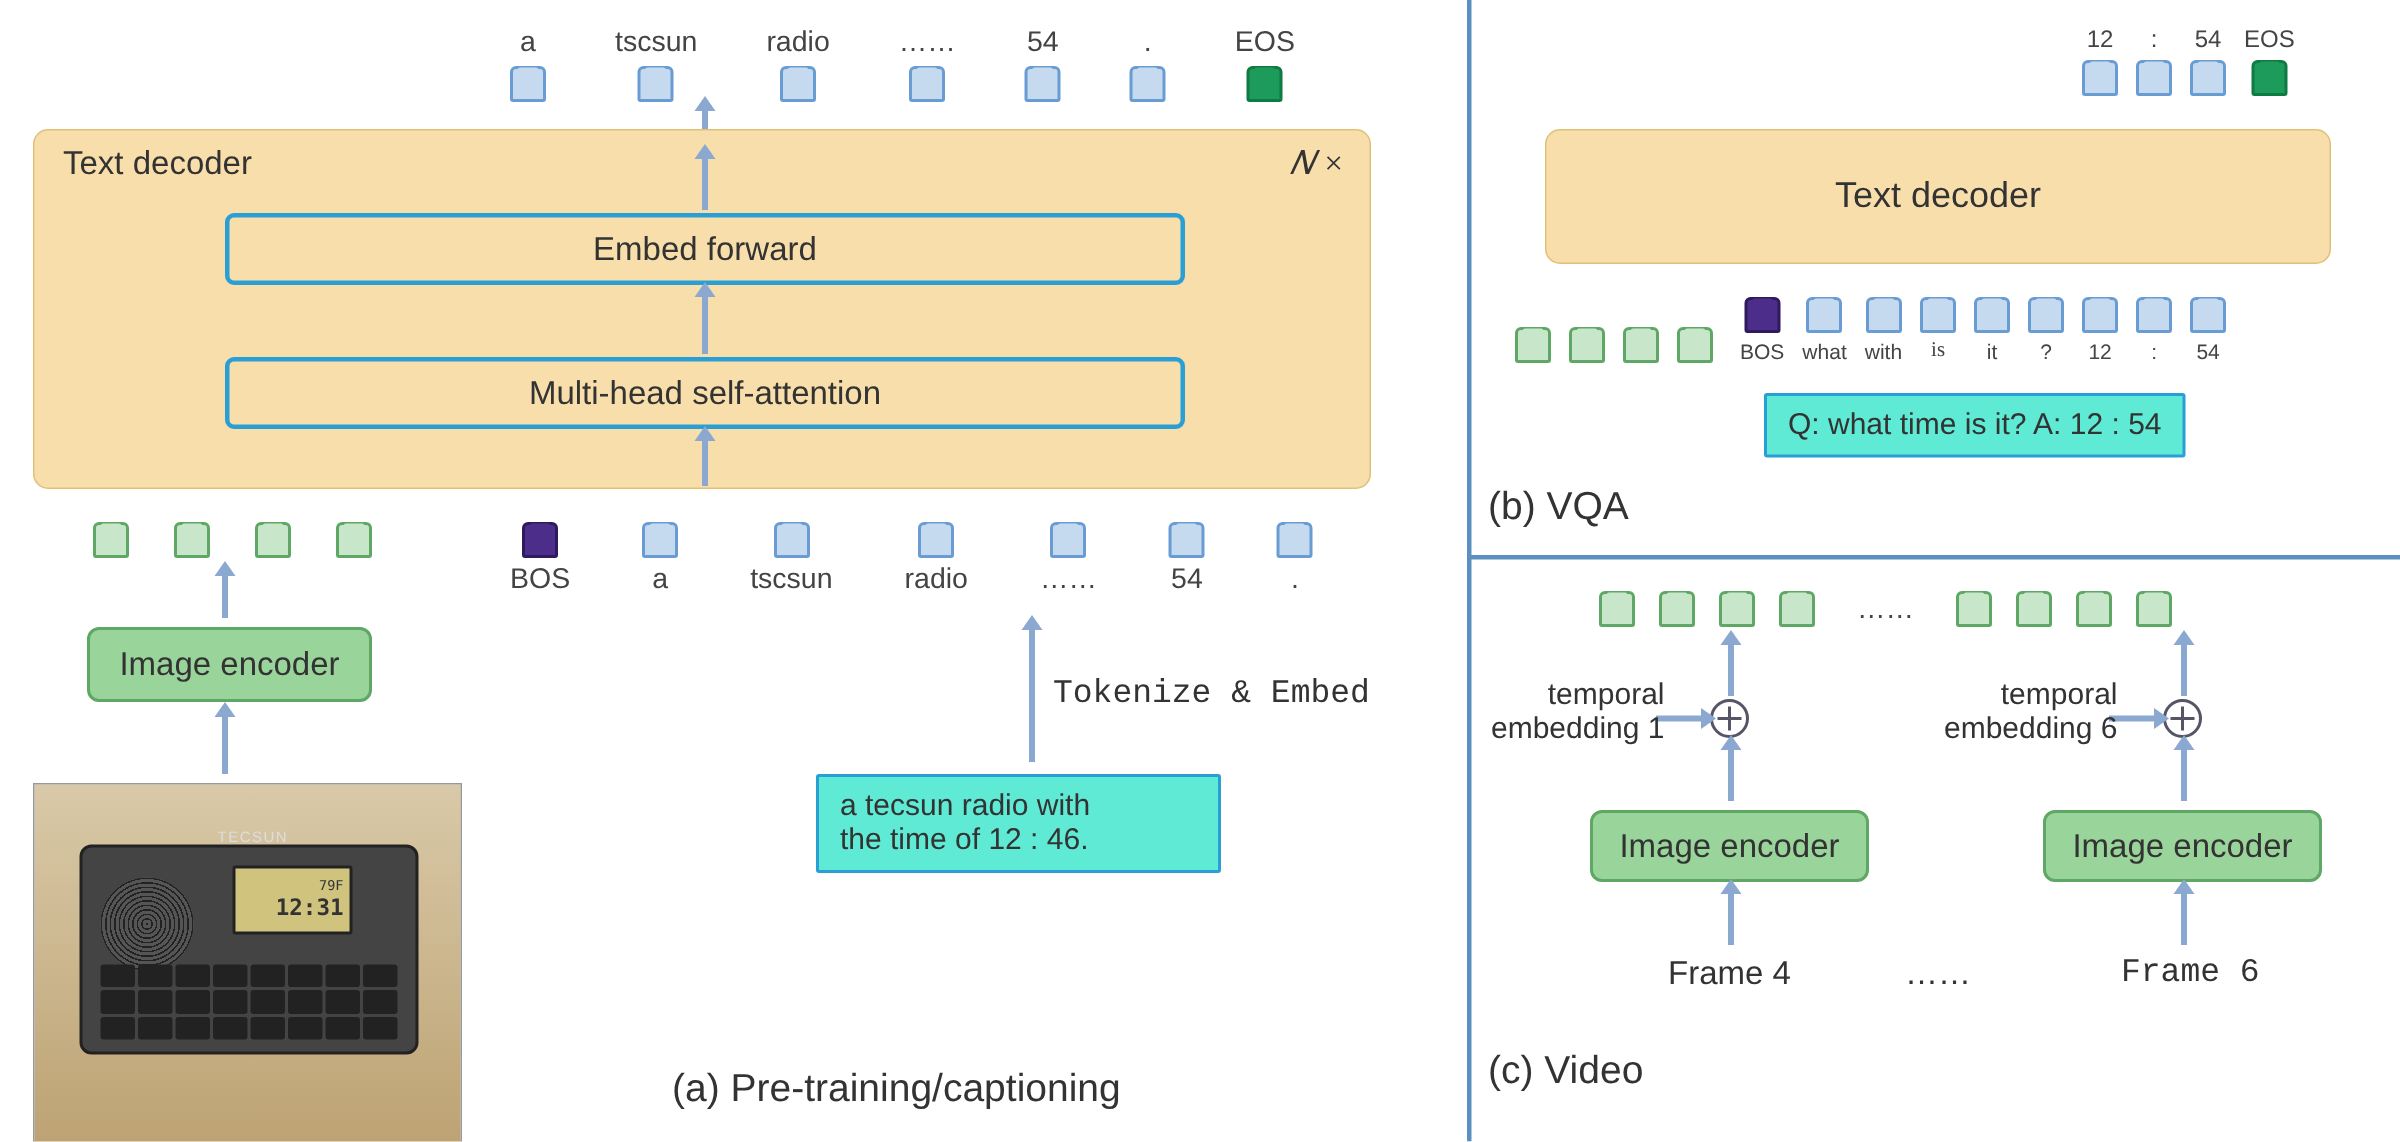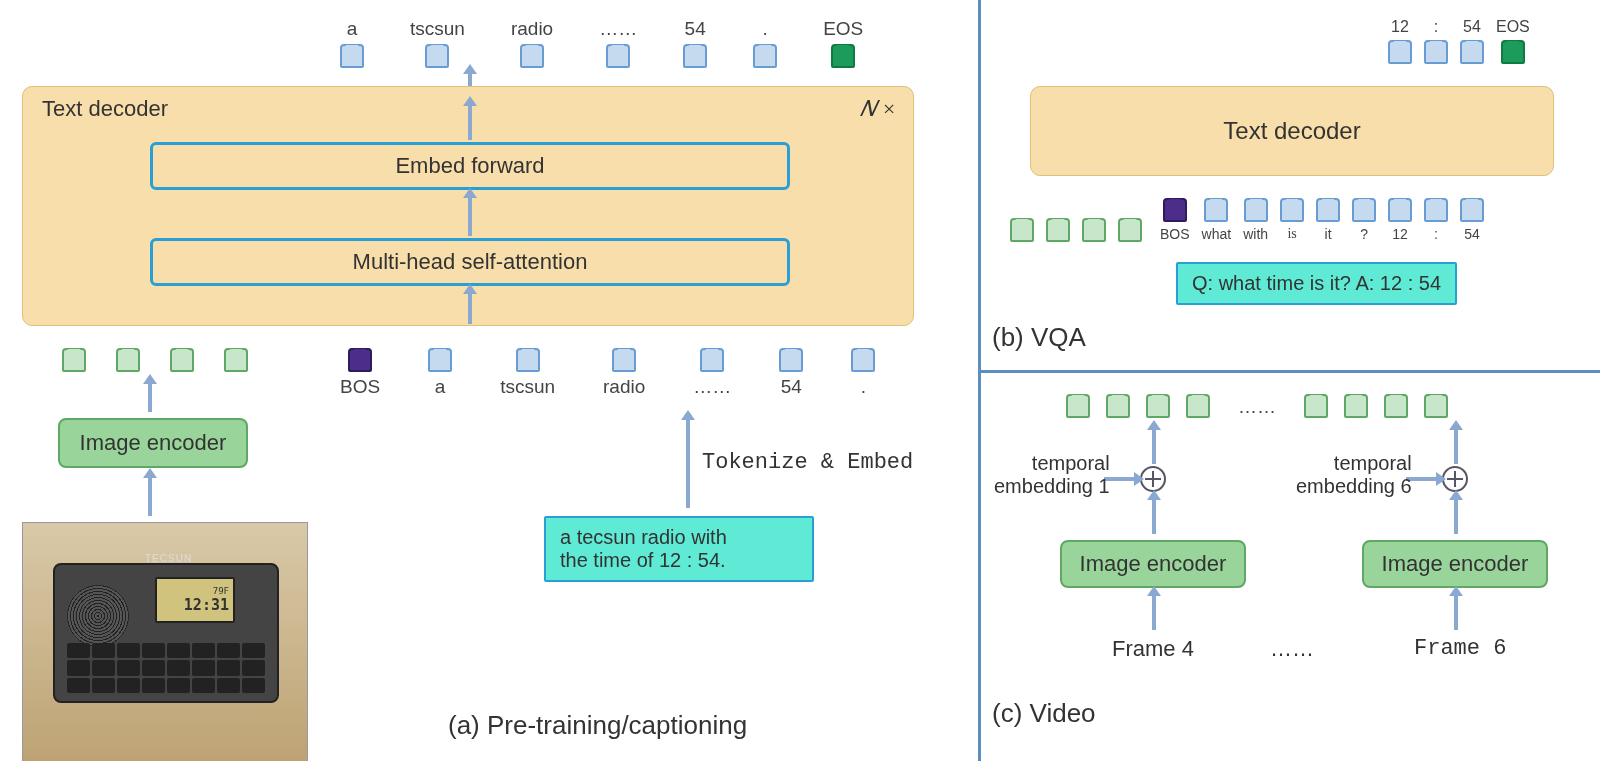--- a/index.html
+++ b/index.html
@@ -167,21 +167,21 @@
         <div></div>
         <div></div>
       </div>
   </div>
 </div>
 
 <span class="label" style="left:702px; top:450px;font-family:Liberation Mono, monospace;">Tokenize &amp; Embed</span>
 <div class="arrow vert" style="left:686px; top:418px; height:90px;"></div>
 
 <div class="text-box" style="left:544px; top:516px; width:270px; white-space:pre-line;">a tecsun radio with
-the time of 12 : 54.</div>
+the time of 12 : 46.</div>
 
 <span class="label" style="left:448px; top:710px; font-size:26px;">(a) Pre-training/captioning</span>
 
 <div class="tok-row" style="left:1388px; top:18px; gap:12px;">
   <div class="tok-col">
       <span class="tok-lbl" style="font-size:16px;">12</span>
       <span class="token-box tok-blue"></span>
     </div>
   <div class="tok-col">
       <span class="tok-lbl" style="font-size:16px;">:</span>

